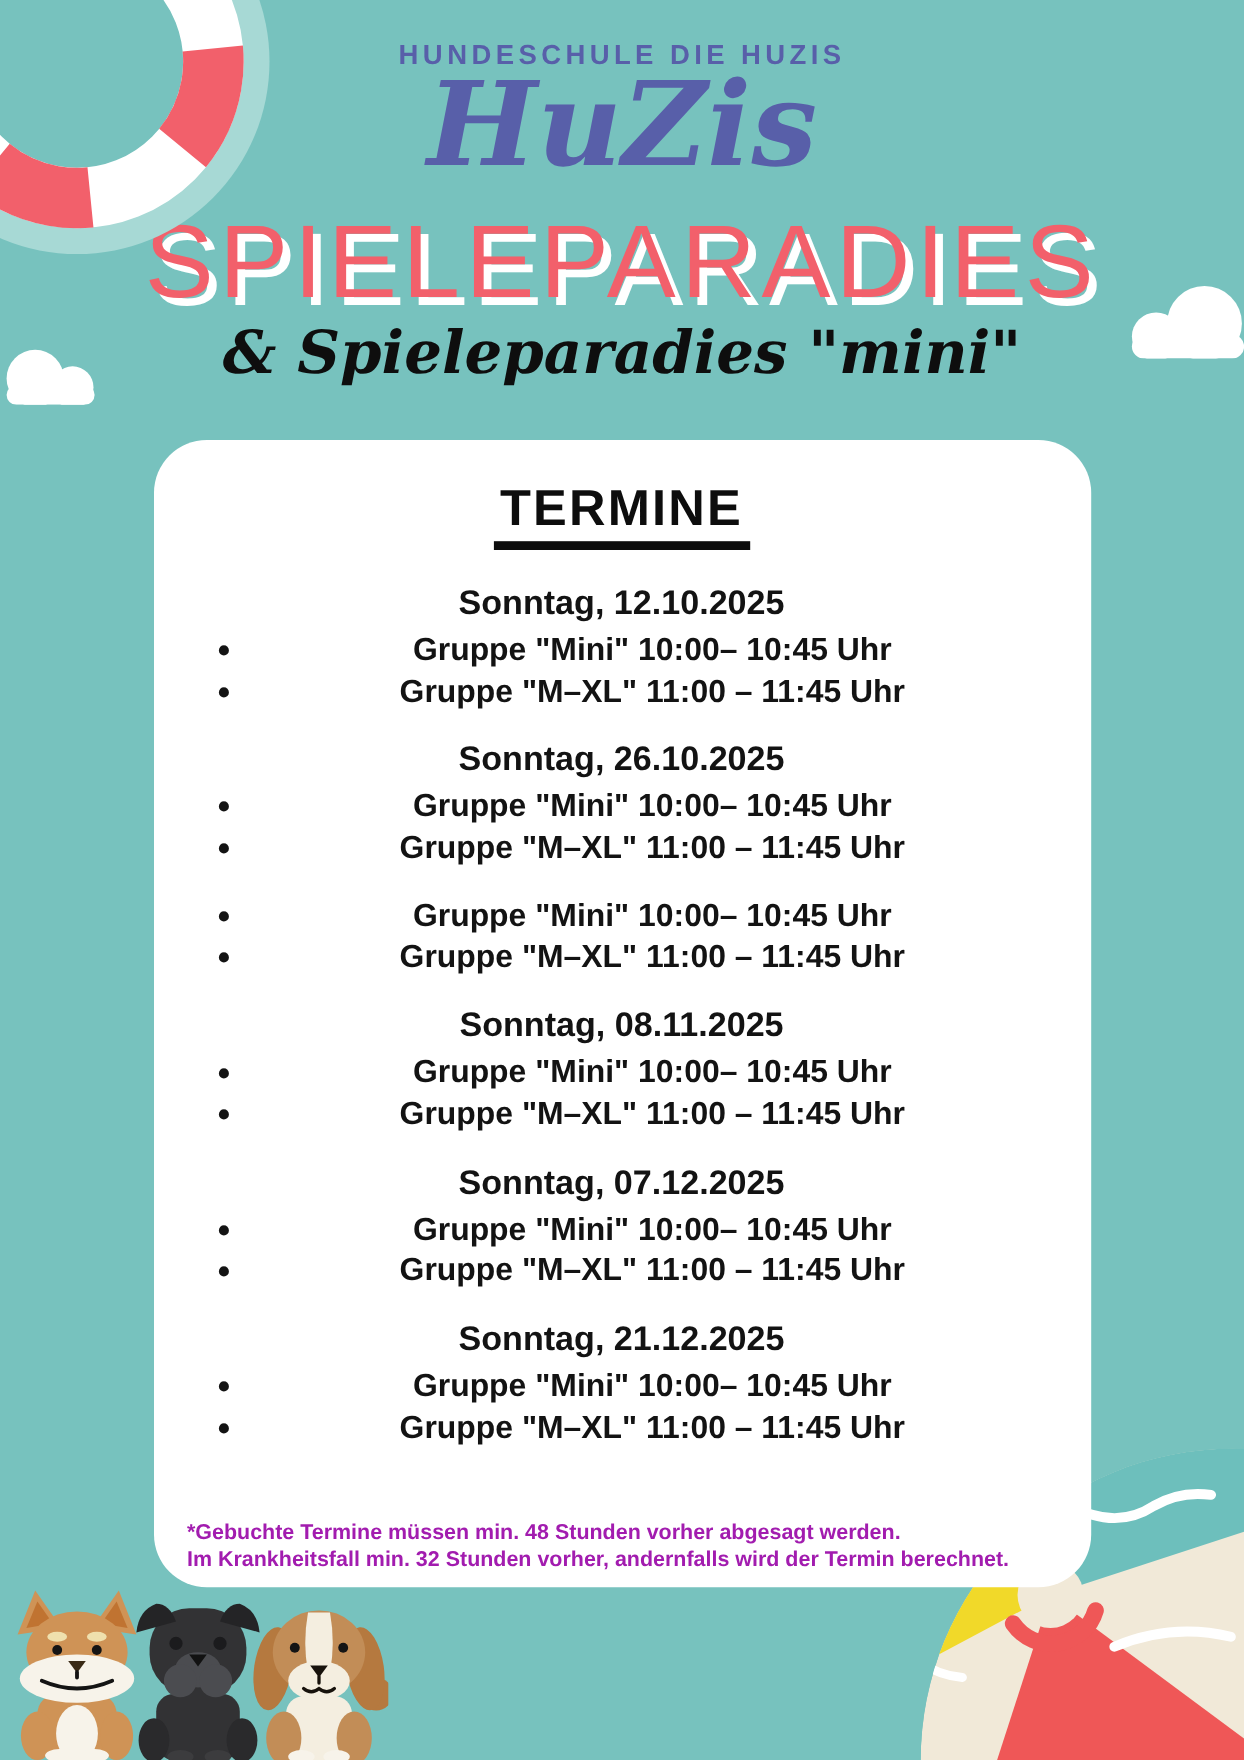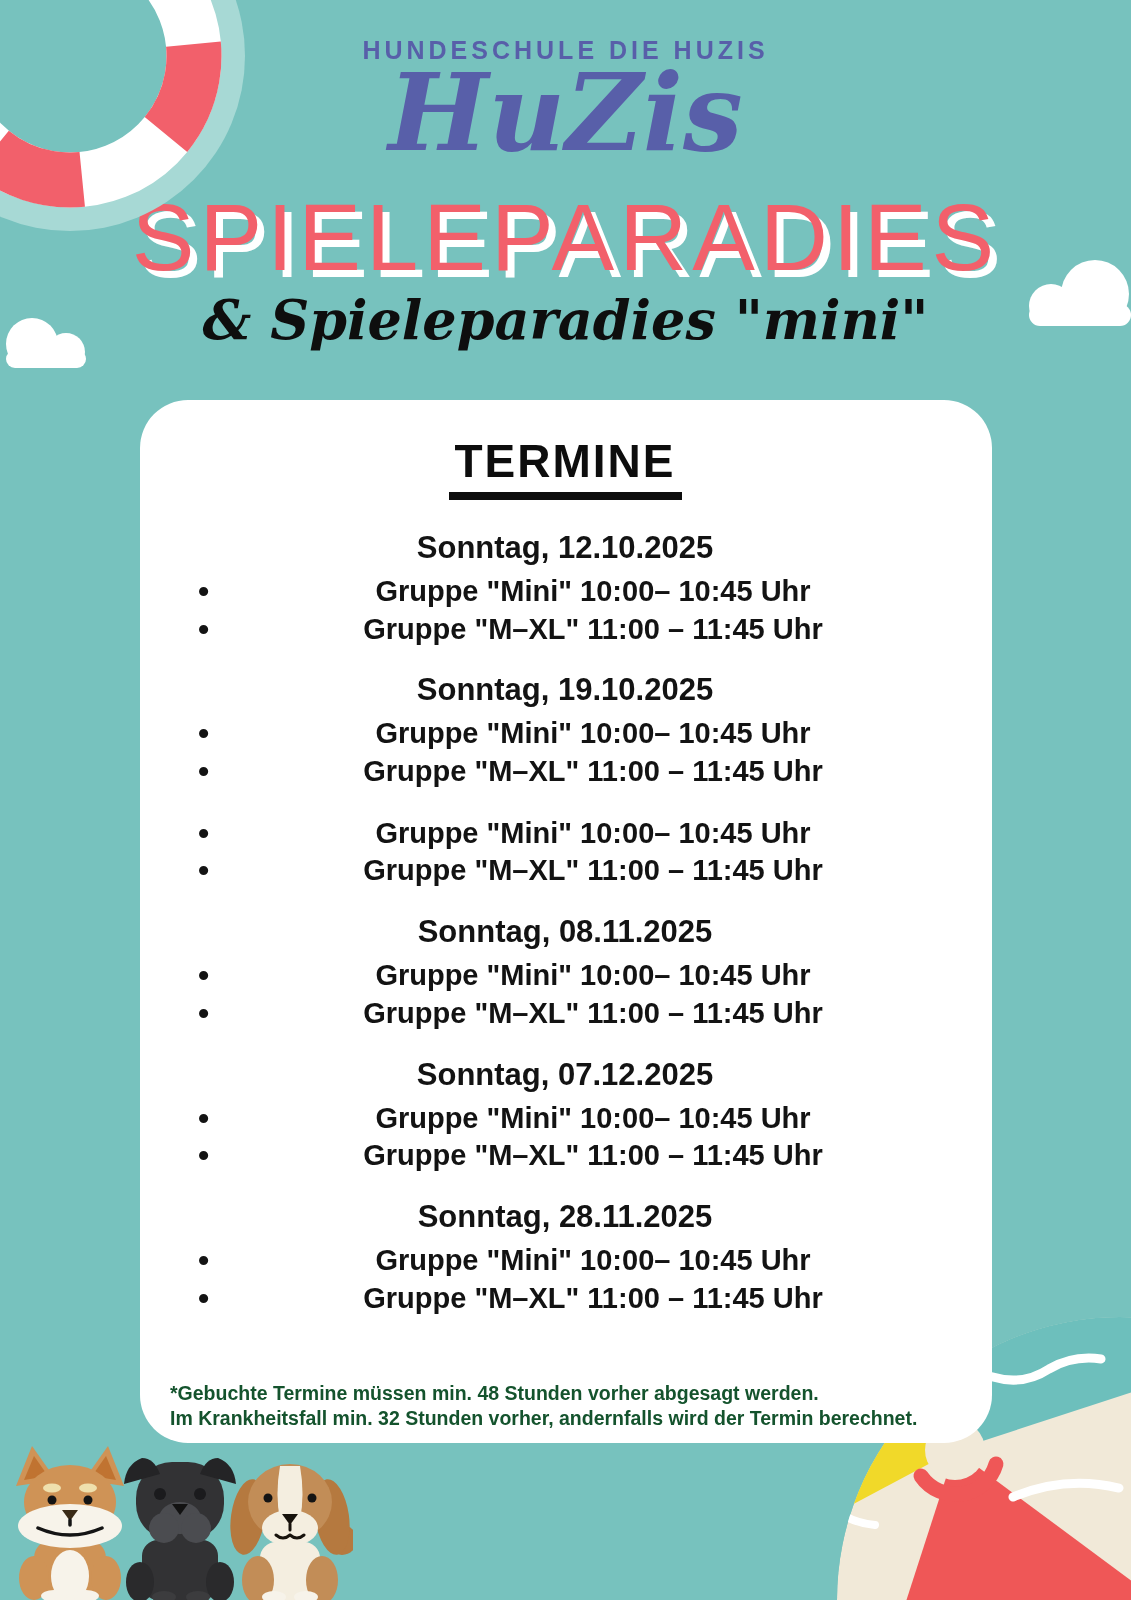--- a/index.html
+++ b/index.html
@@ -60,21 +60,21 @@
   .event-items li{
     position:relative;font-size:29px;font-weight:700;
     line-height:1.3;padding-left:56px;
   }
   .event-items li::before{
     content:"\2022";
     position:absolute;left:30px;top:-2px;font-size:32px;
   }
   .footnote{
     position:absolute;left:30px;bottom:12px;right:24px;
-    font-size:19.5px;font-weight:700;line-height:1.28;color:#14532d;
+    font-size:19.5px;font-weight:700;line-height:1.28;color:#a21caf;
   }
   
   .deco{position:absolute;z-index:1;}
   .lifebuoy{left:-70px;top:-84px;}
   .cloud-left{left:2px;top:316px;}
   .cloud-right{right:0;top:260px;}
   .beachball{right:0;bottom:0;}
   .dogs{left:8px;bottom:0;z-index:3;}
 </style>
 </head>
@@ -192,21 +192,21 @@
 
     <div class="events">
       <div class="event">
         <div class="event-date">Sonntag, 12.10.2025</div>
         <ul class="event-items">
           <li>Gruppe "Mini" 10:00– 10:45 Uhr</li>
           <li>Gruppe "M–XL" 11:00 – 11:45 Uhr</li>
         </ul>
       </div>
       <div class="event">
-        <div class="event-date">Sonntag, 19.10.2025</div>
+        <div class="event-date">Sonntag, 26.10.2025</div>
         <ul class="event-items">
           <li>Gruppe "Mini" 10:00– 10:45 Uhr</li>
           <li>Gruppe "M–XL" 11:00 – 11:45 Uhr</li>
         </ul>
       </div>
       <div class="event">
         <ul class="event-items">
           <li>Gruppe "Mini" 10:00– 10:45 Uhr</li>
           <li>Gruppe "M–XL" 11:00 – 11:45 Uhr</li>
         </ul>
@@ -219,21 +219,21 @@
         </ul>
       </div>
       <div class="event">
         <div class="event-date">Sonntag, 07.12.2025</div>
         <ul class="event-items">
           <li>Gruppe "Mini" 10:00– 10:45 Uhr</li>
           <li>Gruppe "M–XL" 11:00 – 11:45 Uhr</li>
         </ul>
       </div>
       <div class="event">
-        <div class="event-date">Sonntag, 28.11.2025</div>
+        <div class="event-date">Sonntag, 21.12.2025</div>
         <ul class="event-items">
           <li>Gruppe "Mini" 10:00– 10:45 Uhr</li>
           <li>Gruppe "M–XL" 11:00 – 11:45 Uhr</li>
         </ul>
       </div>
     </div>
 
     <div class="footnote">
       <div>*Gebuchte Termine müssen min. 48 Stunden vorher abgesagt werden.</div>
       <div>Im Krankheitsfall min. 32 Stunden vorher, andernfalls wird der Termin berechnet.</div>

